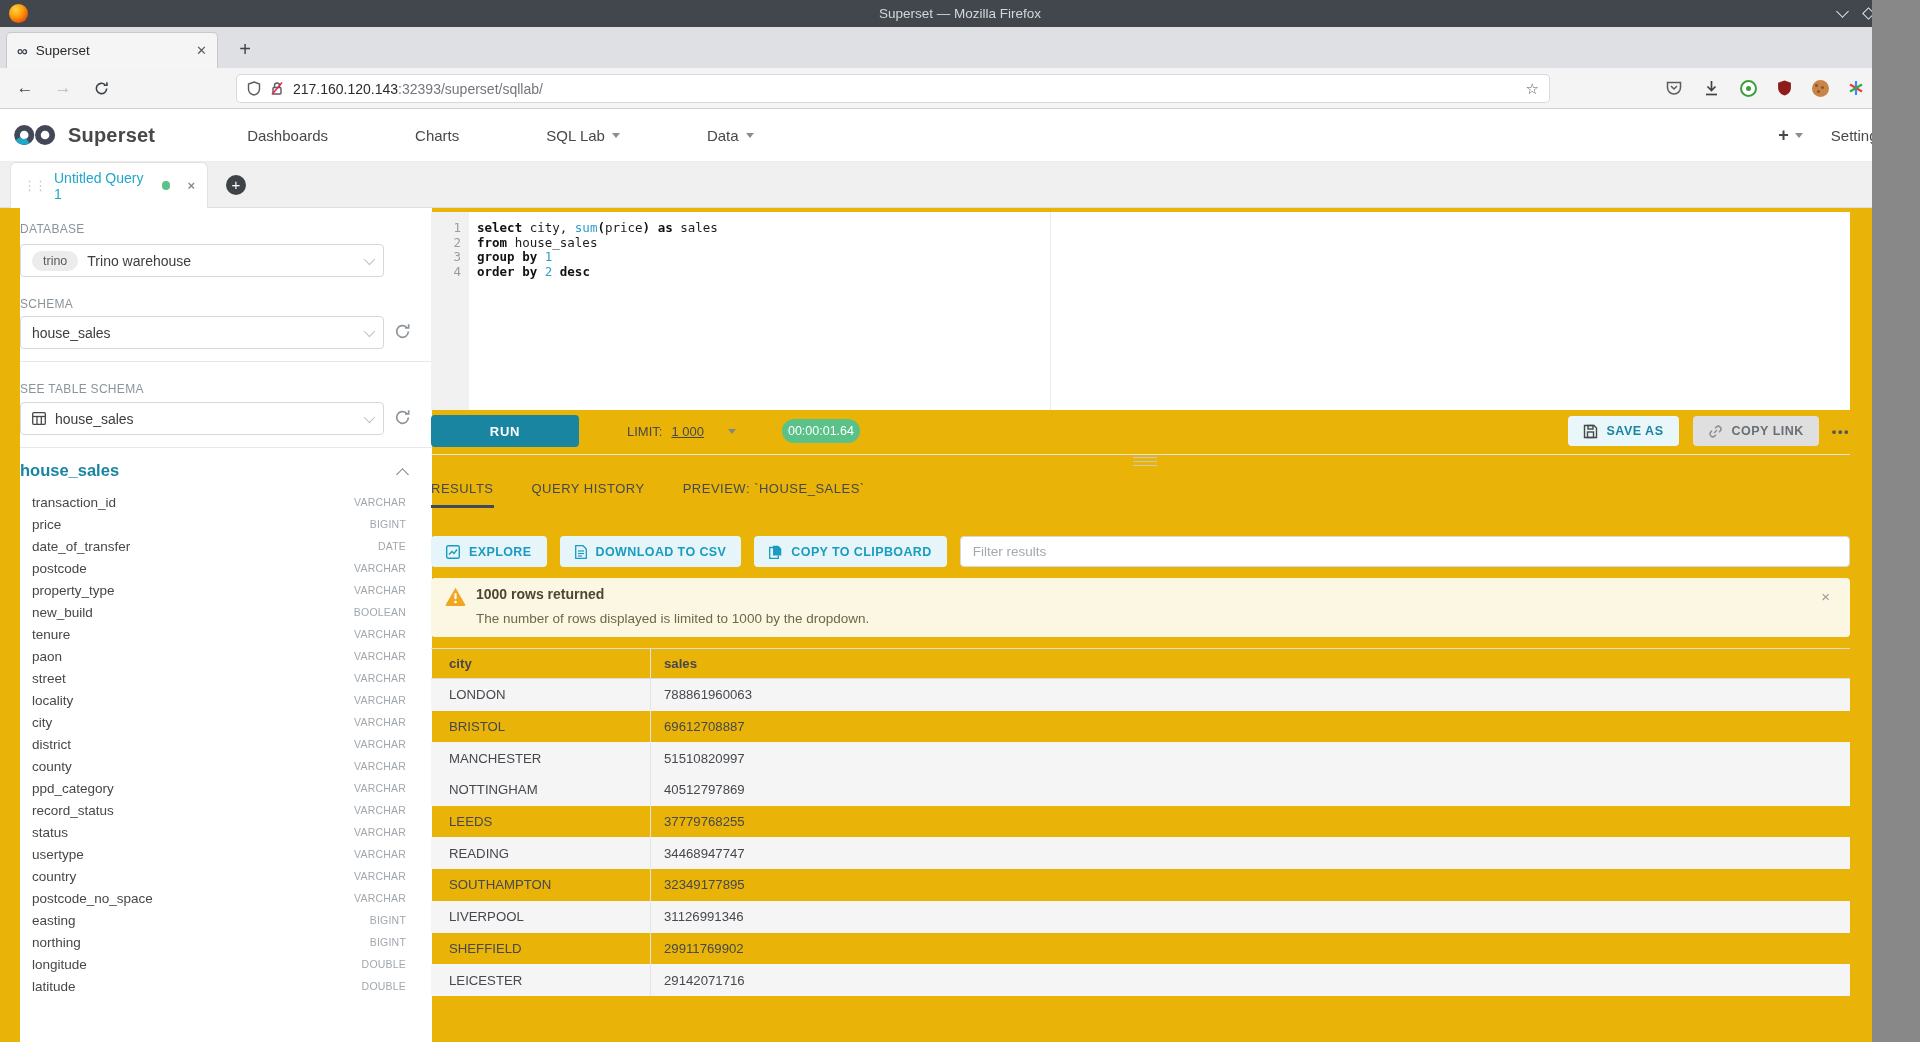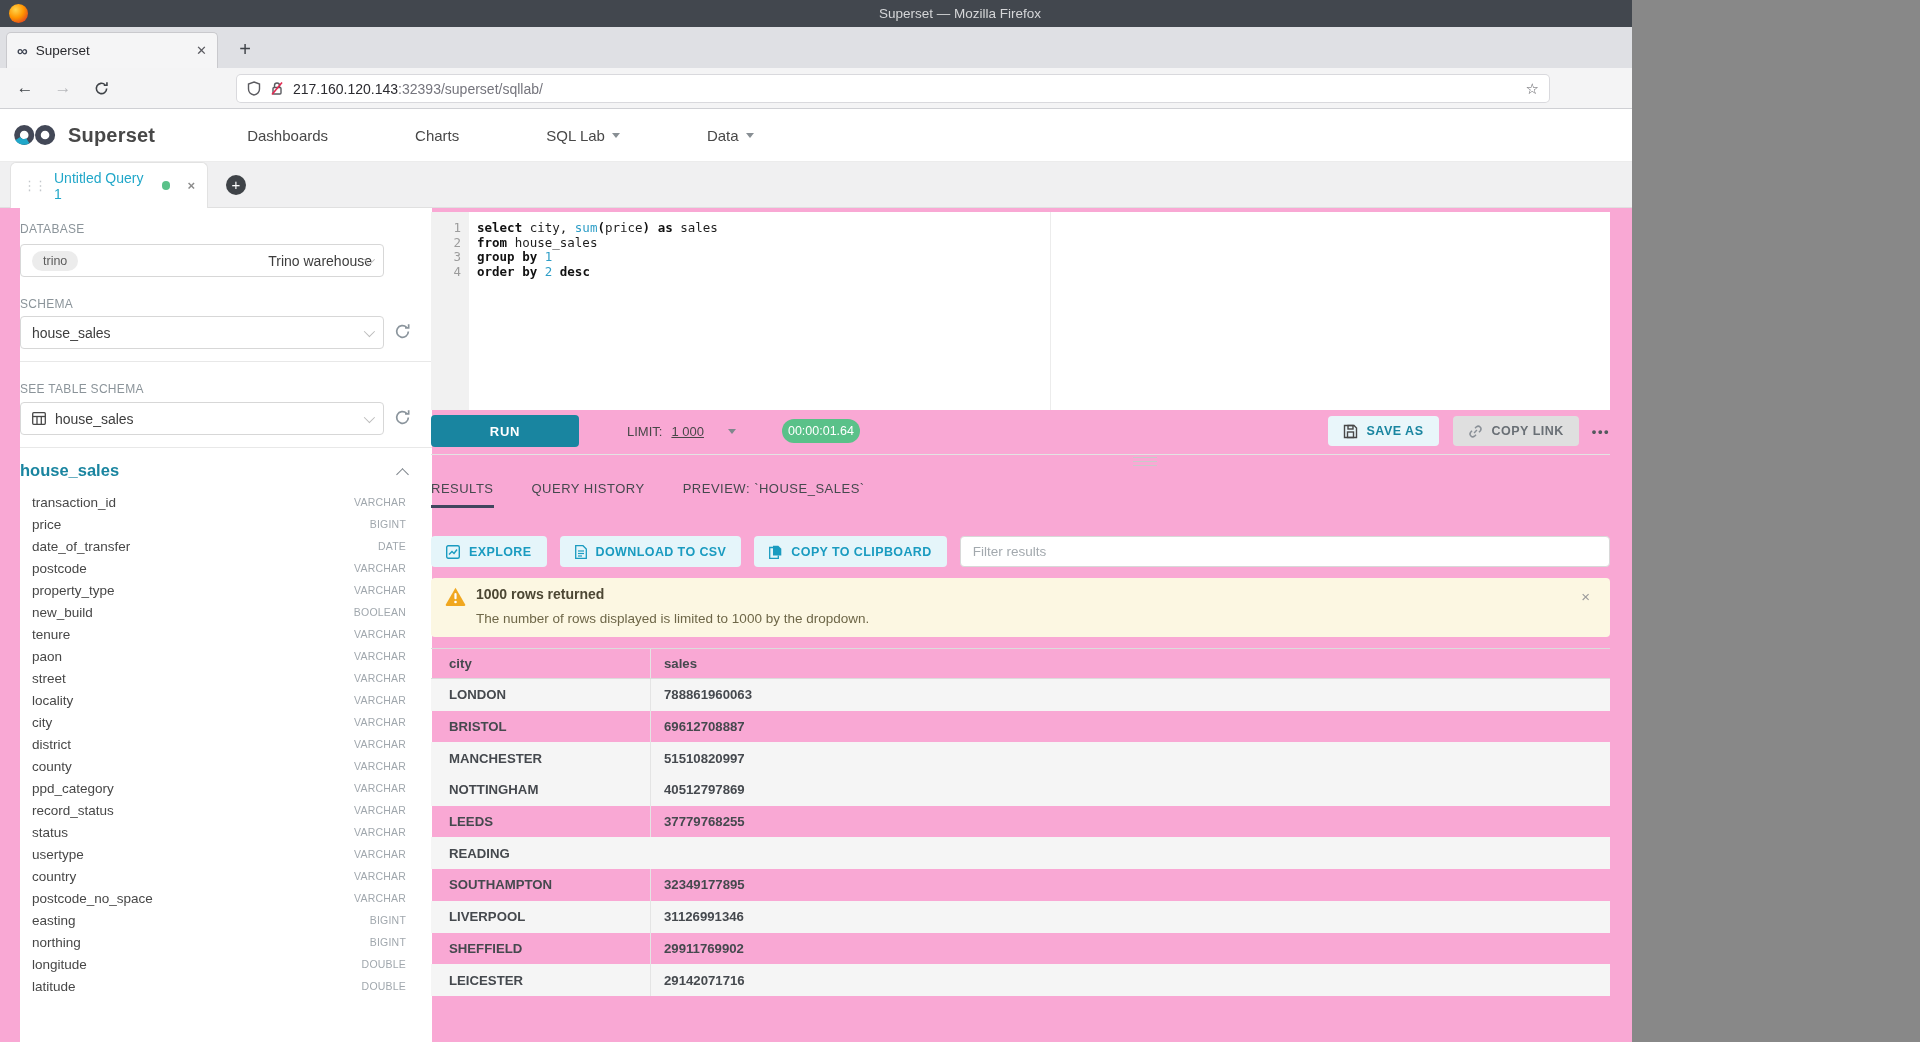--- a/index.html
+++ b/index.html
@@ -1,19 +1,19 @@
 <!DOCTYPE html>
 <html><head>
 <meta charset="utf-8">
 <style>
   * { margin:0; padding:0; box-sizing:border-box; }
   html,body { background:#888; }
   #screen {
-    position:relative; width:1632px; height:1042px; overflow:hidden;
-    background:#f9a8d4; font-family:"Liberation Sans", sans-serif;
+    position:relative; width:1872px; height:1042px; overflow:hidden;
+    background:#eab308; font-family:"Liberation Sans", sans-serif;
   }
   
   #titlebar { position:absolute; top:0; left:0; width:1920px; height:27px; background:#42474e; display:flex; align-items:center; }
   .ff-logo { position:absolute; left:9px; top:4px; width:19px; height:19px; border-radius:50%;
     background:radial-gradient(circle at 35% 30%, #ffd54d 0%, #ff9500 45%, #e6551b 75%, #b5305a 100%); }
   .win-title { flex:1; text-align:center; color:#d5d6d8; font-size:13.5px; }
   .win-controls { position:absolute; right:12px; top:0; height:27px; display:flex; align-items:center; gap:17px; }
   .wc-chev { width:9px; height:9px; border-right:1.8px solid #e9eaec; border-bottom:1.8px solid #e9eaec; transform:rotate(45deg); margin-top:-4px; }
   .wc-diamond { width:9px; height:9px; border:1.6px solid #e9eaec; transform:rotate(45deg); }
   .wc-close { width:18px; height:18px; border-radius:50%; background:#f1f1f2; color:#42474e; font-size:11px; font-weight:bold; display:flex; align-items:center; justify-content:center; }
@@ -104,21 +104,21 @@
   .warn-ic { position:absolute; left:14px; top:9px; }
   .banner-title { position:absolute; left:45px; top:8px; font-size:14px; font-weight:bold; color:#4c4733; }
   .banner-msg { position:absolute; left:45px; top:33px; font-size:13.5px; color:#6e6748; }
   .banner-close { position:absolute; right:20px; top:10px; color:#9a9a9a; font-size:15px; }
   
   #rtable { position:absolute; left:431px; top:648px; right:22px; bottom:0; overflow:hidden; border-top:1px solid #dcdcdc; }
   .thead { height:30px; display:flex; border-bottom:1px solid #dcdcdc; font-weight:bold; }
   .tcell { font-size:13.2px; color:#45494e; display:flex; align-items:center; }
   .c1 { width:219px; padding-left:18px; }
   .c2 { flex:1; border-left:1px solid #e4e4e4; padding-left:13px; }
-  .trow { height:31.7px; display:flex;font-weight:bold; }
+  .trow { height:31.7px; display:flex; }
   .trow.alt { background:#f5f5f5; }
   svg { display:block; }
 </style>
 </head>
 <body>
 
 <div id="screen">
 
   <div id="titlebar">
     <div class="ff-logo"></div>
@@ -241,21 +241,21 @@
       <span class="qtab-dots">⋮⋮</span>
       <span class="qtab-title">Untitled Query 1</span>
       <span class="qtab-dot"></span>
       <span class="qtab-close">×</span>
     </div>
     <div class="addtab">+</div>
   </div>
 
   <div id="sidebar">
     <div class="sb-label" style="top:14px;">DATABASE</div>
-    <div class="sb-select" style="top:36px;justify-content:space-between;">
+    <div class="sb-select" style="top:36px;">
       <span class="db-pill">trino</span>
       <span class="sel-text">Trino warehouse</span>
       <span class="chev"></span>
     </div>
 
     <div class="sb-label" style="top:89px;">SCHEMA</div>
     <div class="sb-select" style="top:108px;">
       <span class="sel-text">house_sales</span>
       <span class="chev"></span>
     </div>
@@ -499,20 +499,21 @@
         <div class="trow alt">
           <div class="tcell c1">NOTTINGHAM</div>
           <div class="tcell c2">40512797869</div>
         </div>
         <div class="trow">
           <div class="tcell c1">LEEDS</div>
           <div class="tcell c2">37779768255</div>
         </div>
         <div class="trow alt">
           <div class="tcell c1">READING</div>
+          <div class="tcell c2">34468947747</div>
         </div>
         <div class="trow">
           <div class="tcell c1">SOUTHAMPTON</div>
           <div class="tcell c2">32349177895</div>
         </div>
         <div class="trow alt">
           <div class="tcell c1">LIVERPOOL</div>
           <div class="tcell c2">31126991346</div>
         </div>
         <div class="trow">

